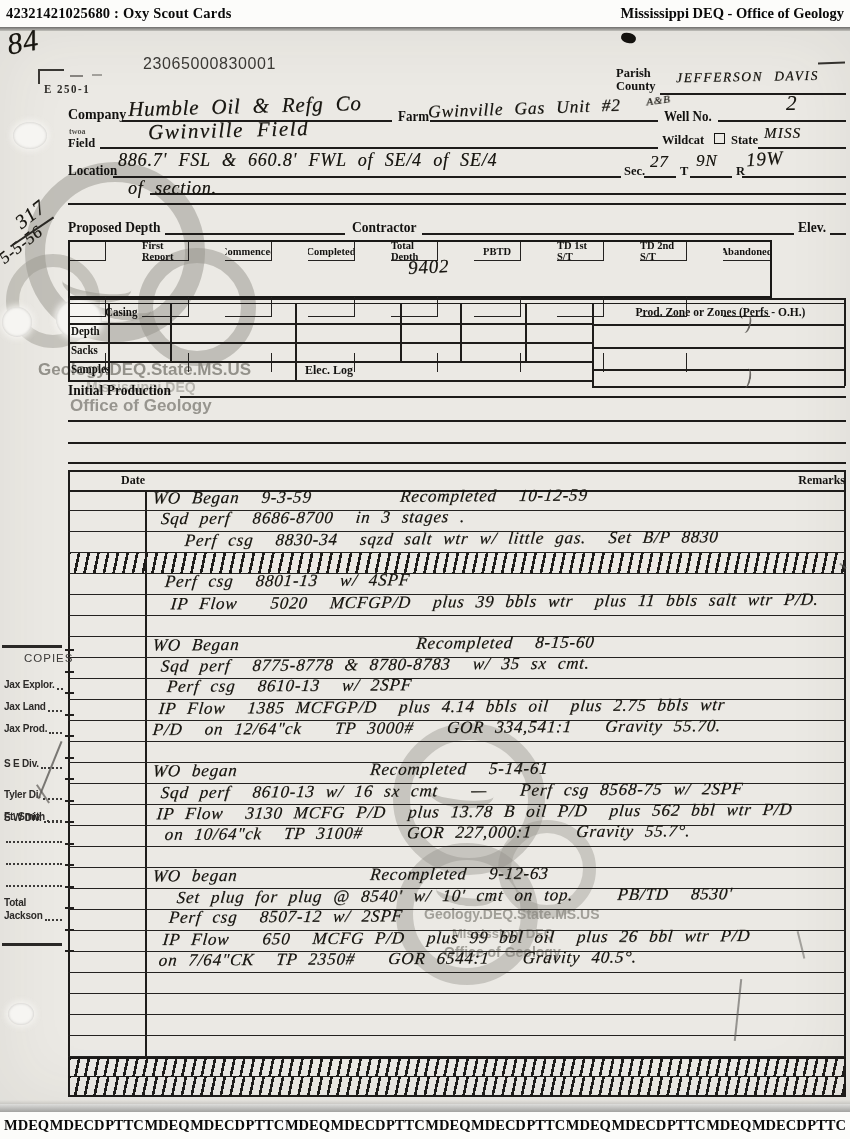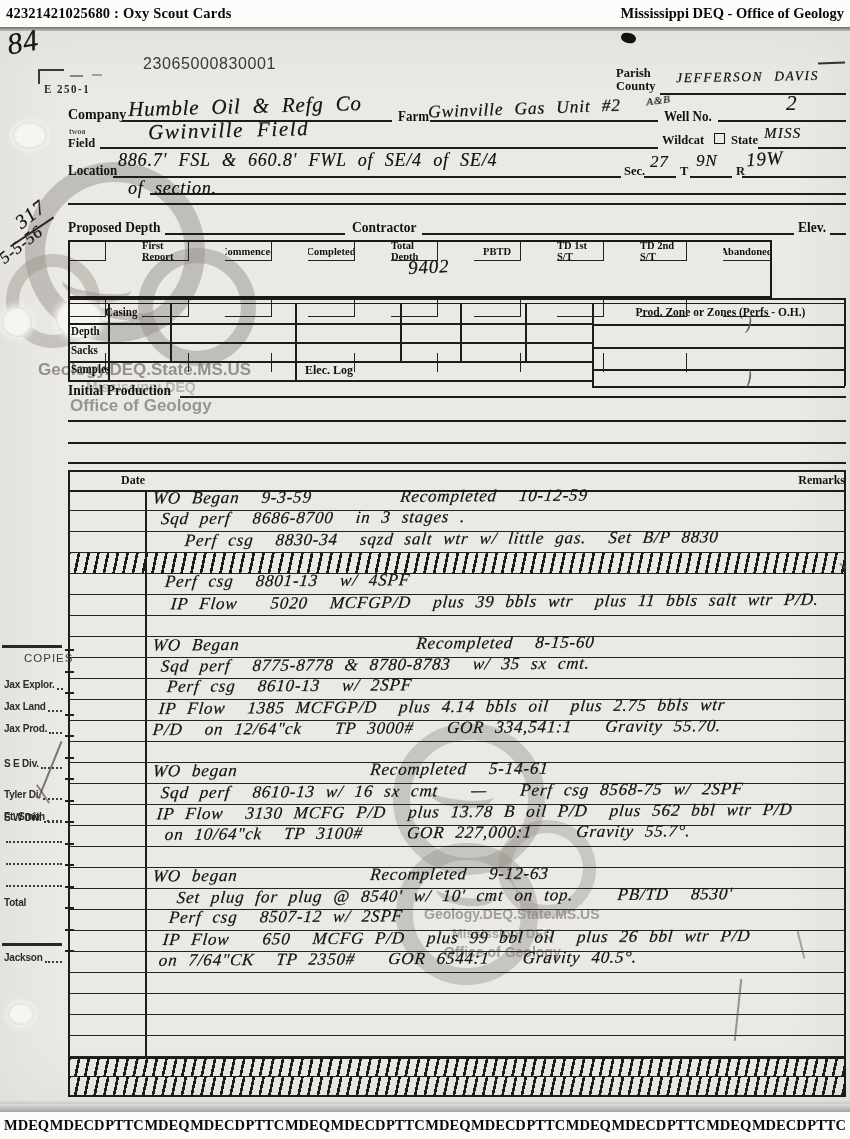--- a/index.html
+++ b/index.html
@@ -305,21 +305,21 @@
 
     <div class="hatchbg" style="position:absolute;left:68px;top:1026px;width:778px;height:20px;border-top:2px solid #1c1a18;border-bottom:1.8px solid #1c1a18;z-index:3;"></div>
     <div class="hatchbg" style="position:absolute;left:68px;top:1046px;width:778px;height:20px;border-bottom:2.2px solid #1c1a18;z-index:3;"></div>
 
     <div class="hl" style="left:2px;top:614px;width:60px;height:3px;background:#2a2826;"></div>
     <div style="position:absolute;left:24px;top:621px;font-family:'Liberation Sans',sans-serif;font-size:11.5px;letter-spacing:1px;color:#3c3a38;z-index:4;">COPIES</div>
 
     <div class="copy-item" style="top:866px;">
       <span class="copy-label">Total</span>
     </div>
-    <div class="copy-item" style="top:921px;">
+    <div class="copy-item" style="top:879px;">
       <span class="copy-label">Jackson</span>
       <span class="copy-dots"></span>
     </div>
     <div class="hl" style="left:2px;top:912px;width:60px;height:3px;background:#2a2826;"></div>
 
     <div class="pencil" style="left:49px;top:708px;width:1.8px;height:62px;transform:rotate(22deg);opacity:.8;"></div>
     <div class="pencil" style="left:42px;top:752px;width:1.6px;height:22px;transform:rotate(-34deg);opacity:.7;"></div>
 
     <div class="pencil" style="left:737px;top:948px;width:1.6px;height:62px;transform:rotate(6deg);opacity:.6;"></div>
     <div class="pencil" style="left:800px;top:900px;width:1.6px;height:28px;transform:rotate(-14deg);opacity:.5;"></div>

